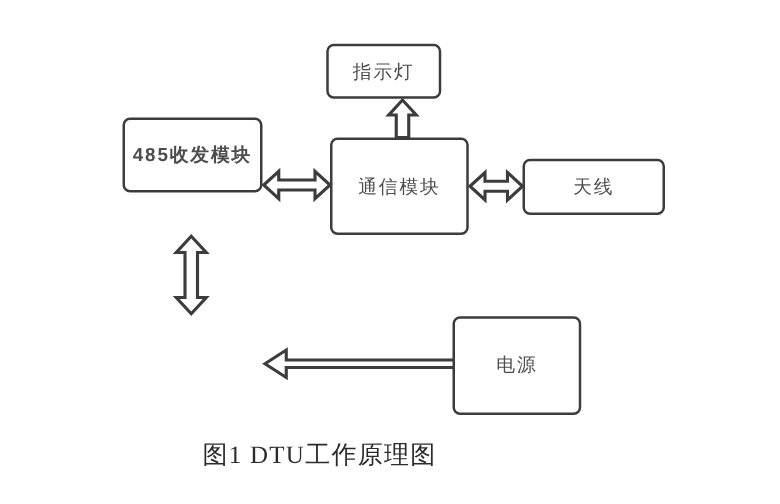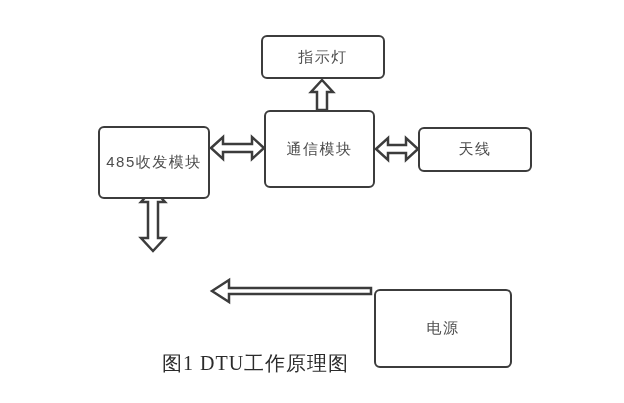--- a/index.html
+++ b/index.html
@@ -35,26 +35,26 @@
     border-radius: 6px;
     background: #ffffff;
     display: flex;
     align-items: center;
     justify-content: center;
     color: #4d4d4d;
     font-size: 15px;
     letter-spacing: 1.5px;
     z-index: 2;
   }
-  .node-indicator      { left: 261px; top: 35px;  width: 124px; height: 44px; text-align: center; }
-  .node-rs485          { left: 98px;  top: 126px; width: 112px; height: 73px; }
+  .node-indicator      { left: 261px; top: 35px;  width: 92px; height: 44px; text-align: center; }
+  .node-rs485          { left: 98px;  top: 94px; width: 112px; height: 60px; font-weight: bold; }
   .node-comm           { left: 264px; top: 110px; width: 111px; height: 78px; }
   .node-antenna        { left: 418px; top: 127px; width: 114px; height: 45px; }
   .node-user-interface { left: 97px;  top: 252px; width: 113px; height: 80px; }
-  .node-power          { left: 374px; top: 253px; width: 138px; height: 79px; margin-top: 36px; }
+  .node-power          { left: 362px; top: 253px; width: 103px; height: 79px; }
   .caption {
     position: absolute;
     left: 162px;
     top: 350px;
     width: 322px;
     text-align: left;
     font-family: "Liberation Serif", serif;
     font-size: 20px;
     color: #2b2b2b;
     letter-spacing: 1px;

